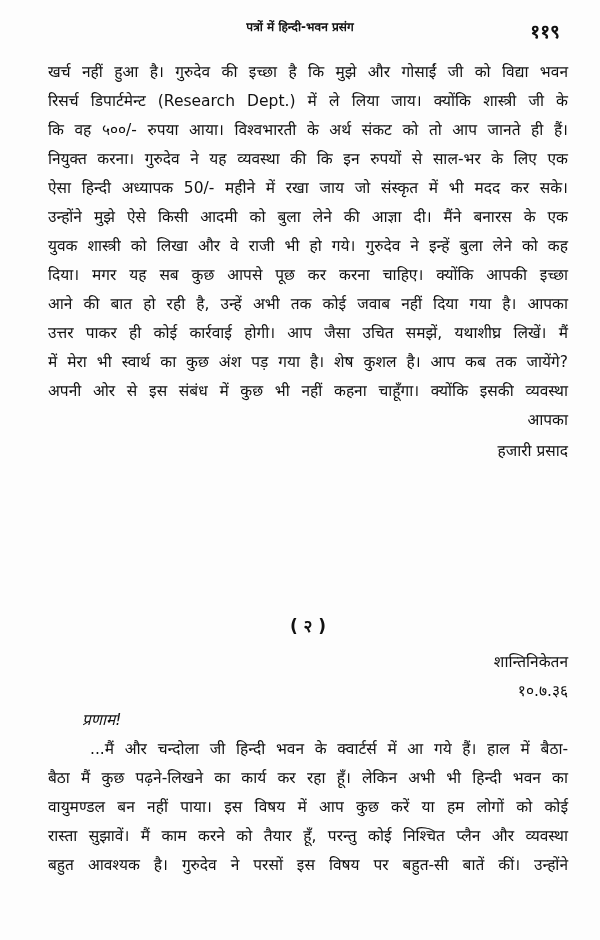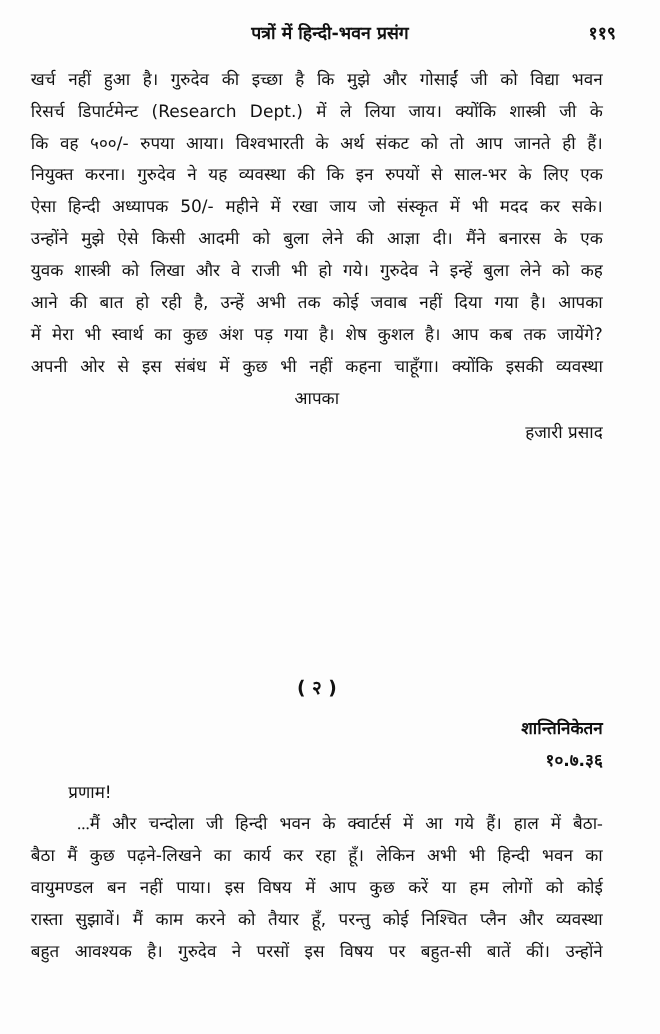--- a/index.html
+++ b/index.html
@@ -25,34 +25,34 @@
       position: absolute;
       top: 14px;
       left: 40px;
       width: 520px;
       height: 30px;
     }
     .header-title {
       position: absolute;
       left: 0; right: 0;
       text-align: center;
-      font-size: 16px;
+      font-size: 12px;
       font-weight: bold;
       top: 4px;
     }
     .page-number {
       position: absolute;
       right: 0;
       top: 4px;
-      font-size: 16px;
+      font-size: 19px;
       font-weight: bold;
     }
     .body-text {
       position: absolute;
-      left: 28px;
+      left: 48px;
       width: 520px;
       font-size: 15.5px;
       line-height: 29px;
     }
     .line {
       display: block;
       white-space: nowrap;
       text-align: justify;
       text-align-last: justify;
       height: 29px;
@@ -84,38 +84,40 @@
   </div>
 
   <div class="body-text" style="top:58px;">
     <span class="line">खर्च नहीं हुआ है। गुरुदेव की इच्छा है कि मुझे और गोसाईं जी को विद्या भवन</span>
     <span class="line">रिसर्च डिपार्टमेन्ट (Research Dept.) में ले लिया जाय। क्योंकि शास्त्री जी के</span>
     <span class="line">कि वह ५००/- रुपया आया। विश्वभारती के अर्थ संकट को तो आप जानते ही हैं।</span>
     <span class="line">नियुक्त करना। गुरुदेव ने यह व्यवस्था की कि इन रुपयों से साल-भर के लिए एक</span>
     <span class="line">ऐसा हिन्दी अध्यापक 50/- महीने में रखा जाय जो संस्कृत में भी मदद कर सके।</span>
     <span class="line">उन्होंने मुझे ऐसे किसी आदमी को बुला लेने की आज्ञा दी। मैंने बनारस के एक</span>
     <span class="line">युवक शास्त्री को लिखा और वे राजी भी हो गये। गुरुदेव ने इन्हें बुला लेने को कह</span>
+    <span class="line">दिया। मगर यह सब कुछ आपसे पूछ कर करना चाहिए। क्योंकि आपकी इच्छा</span>
     <span class="line">आने की बात हो रही है, उन्हें अभी तक कोई जवाब नहीं दिया गया है। आपका</span>
+    <span class="line">उत्तर पाकर ही कोई कार्रवाई होगी। आप जैसा उचित समझें, यथाशीघ्र लिखें। मैं</span>
     <span class="line">में मेरा भी स्वार्थ का कुछ अंश पड़ गया है। शेष कुशल है। आप कब तक जायेंगे?</span>
     <span class="line">अपनी ओर से इस संबंध में कुछ भी नहीं कहना चाहूँगा। क्योंकि इसकी व्यवस्था</span>
-    <span class="right" style="height:31px;text-align:center;">आपका</span>
+    <span class="right" style="height:31px;">आपका</span>
     <span class="right" style="height:29px;">हजारी प्रसाद</span>
   </div>
 
   <div class="body-text" style="top:612px;">
     <span class="center" style="font-weight:bold; font-size:17px;">( २ )</span>
   </div>
 
-  <div class="body-text" style="top:648px;font-weight:bold;">
+  <div class="body-text" style="top:648px;">
     <span class="right">शान्तिनिकेतन</span>
     <span class="right">१०.७.३६</span>
   </div>
 
   <div class="body-text" style="top:706px;">
-    <span class="line last indent1" style="padding-left:34px;">प्रणाम!</span>
-    <span class="line indent2" style="padding-left:42px;font-family:Liberation Serif, serif;">...मैं और चन्दोला जी हिन्दी भवन के क्वार्टर्स में आ गये हैं। हाल में बैठा-</span>
+    <span class="line last indent1" style="padding-left:34px;font-style:italic;">प्रणाम!</span>
+    <span class="line indent2" style="padding-left:42px;">...मैं और चन्दोला जी हिन्दी भवन के क्वार्टर्स में आ गये हैं। हाल में बैठा-</span>
     <span class="line">बैठा मैं कुछ पढ़ने-लिखने का कार्य कर रहा हूँ। लेकिन अभी भी हिन्दी भवन का</span>
     <span class="line">वायुमण्डल बन नहीं पाया। इस विषय में आप कुछ करें या हम लोगों को कोई</span>
     <span class="line">रास्ता सुझावें। मैं काम करने को तैयार हूँ, परन्तु कोई निश्चित प्लैन और व्यवस्था</span>
     <span class="line">बहुत आवश्यक है। गुरुदेव ने परसों इस विषय पर बहुत-सी बातें कीं। उन्होंने</span>
   </div>
 
 </div>
 
 </body></html>

